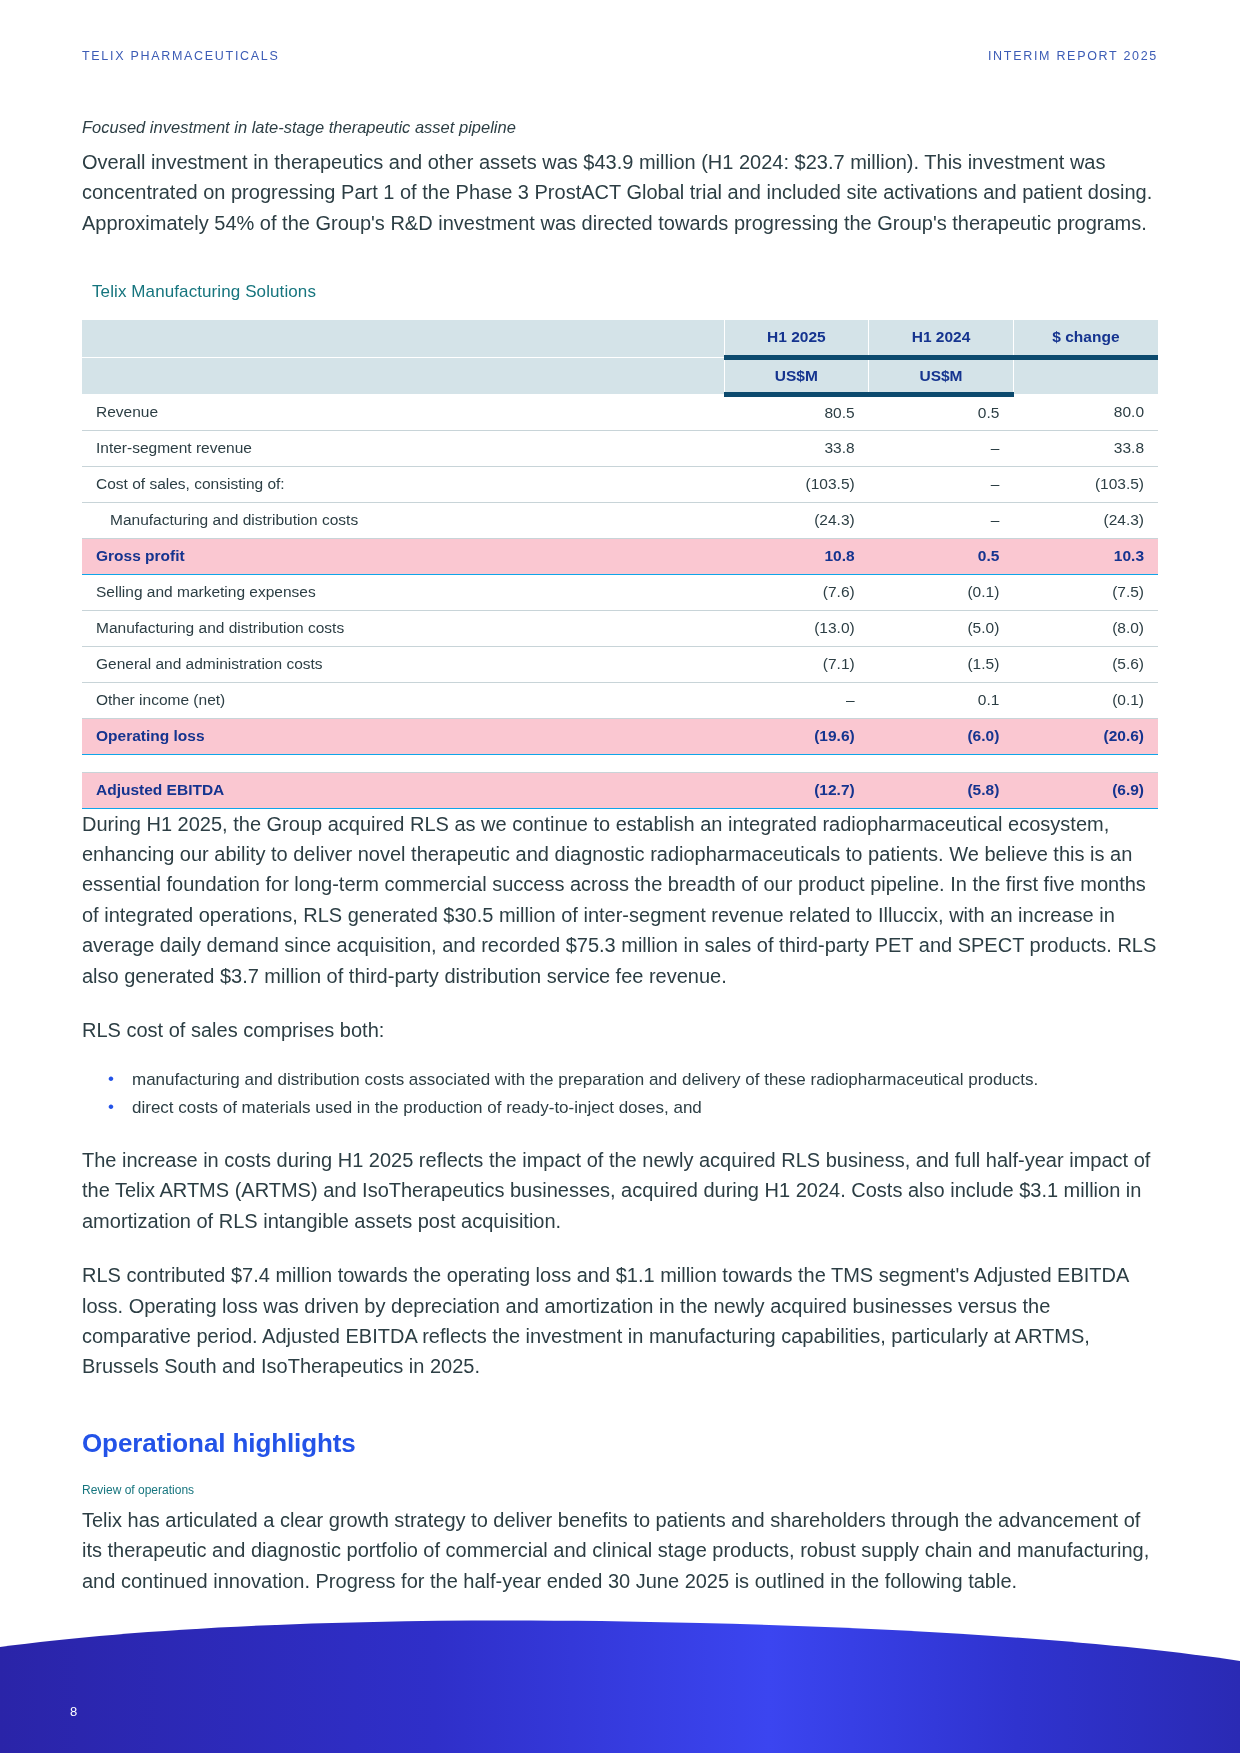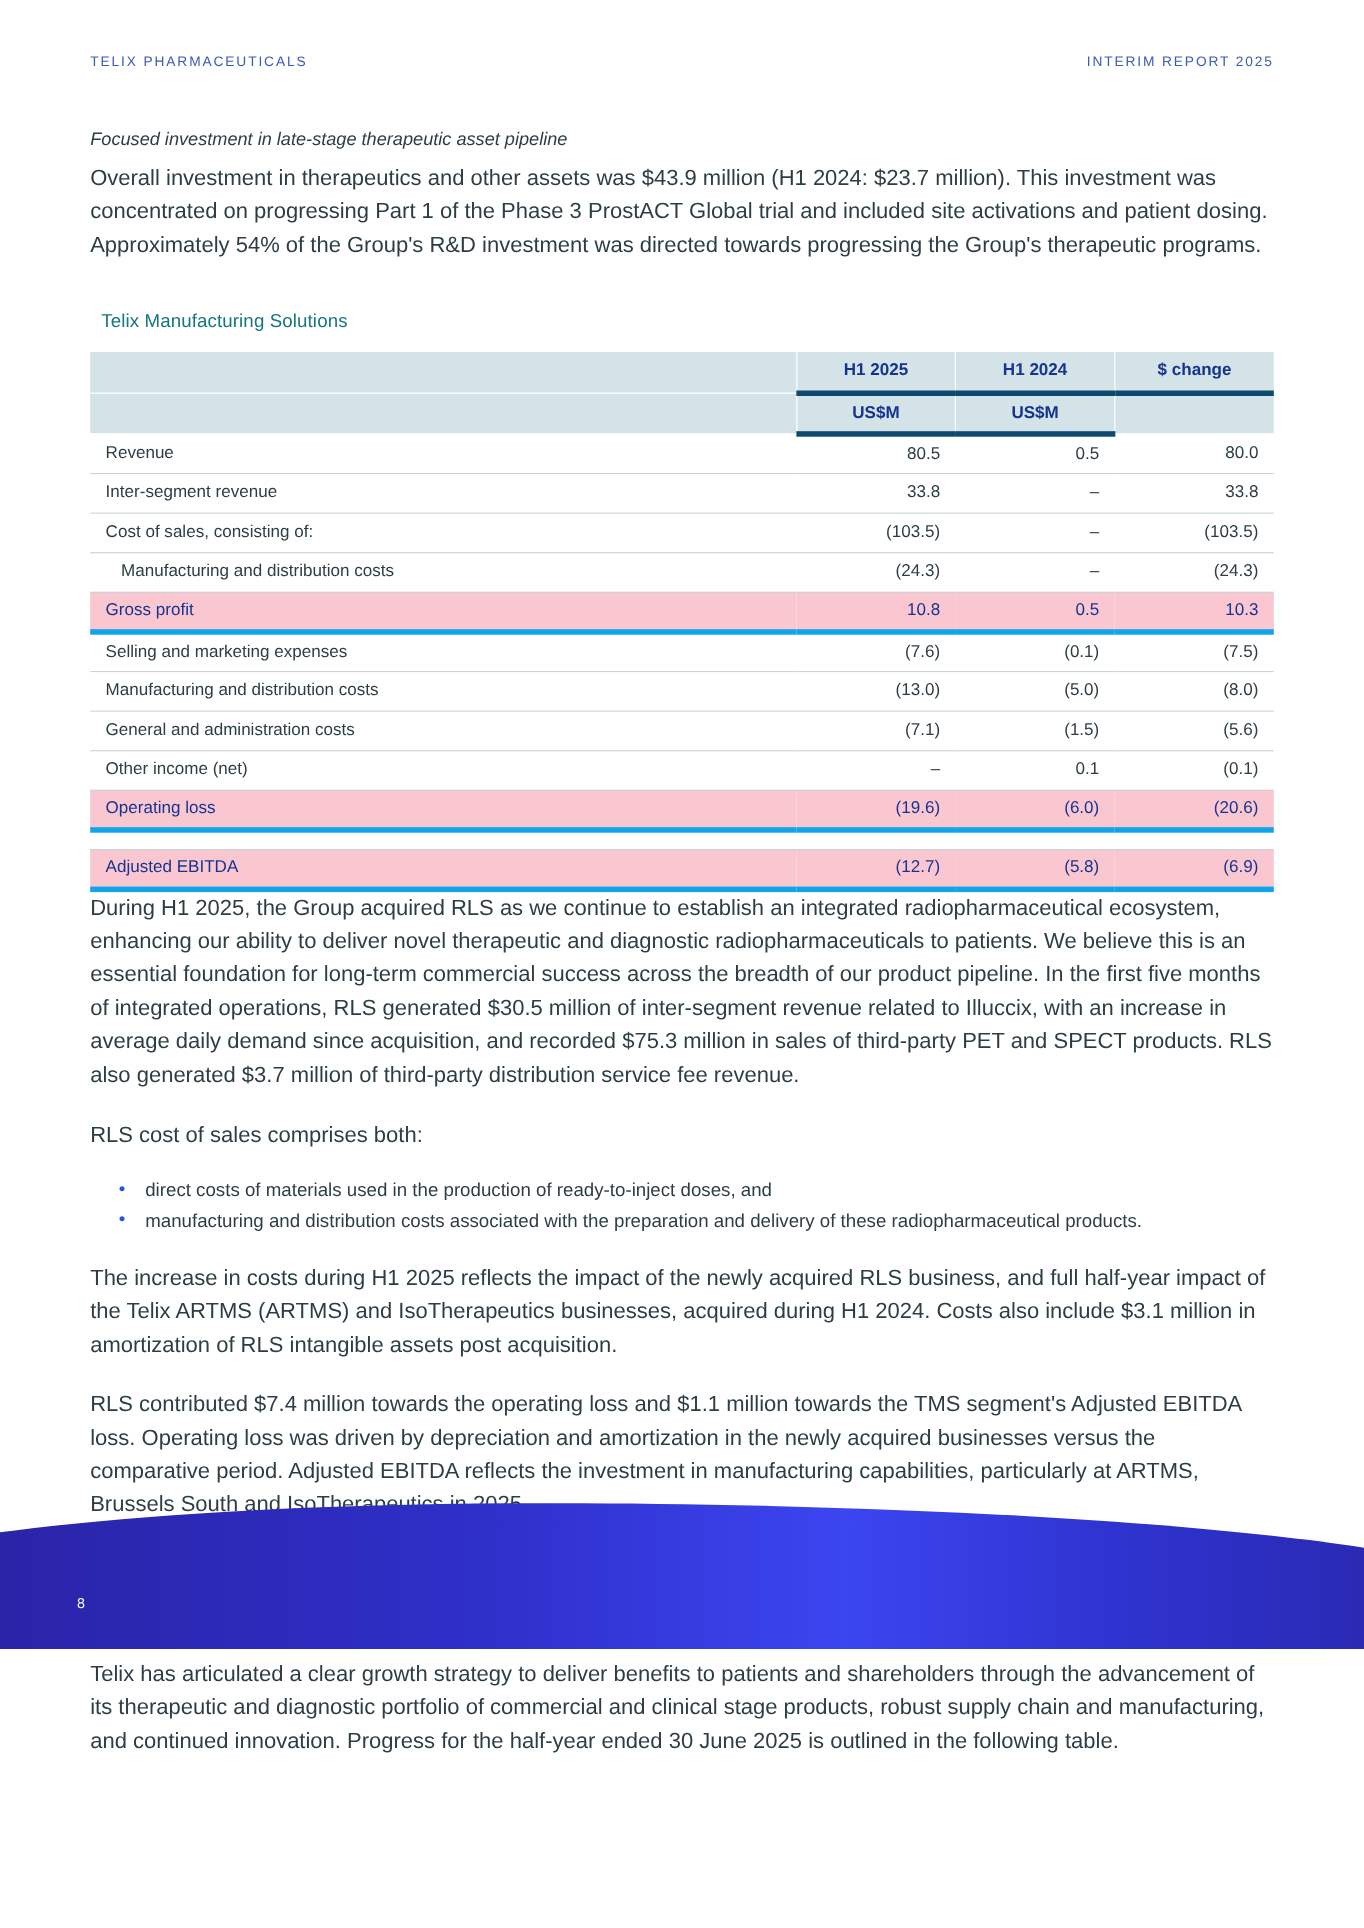--- a/index.html
+++ b/index.html
@@ -10,21 +10,21 @@
     background: #ffffff;
     font-family: "Liberation Sans", sans-serif;
     color: #2c3e44;
     position: relative;
     overflow: hidden;
   }
 
   .page {
     position: relative;
     width: 1240px;
-    height: 1499px;
+    height: 1753px;
   }
 
   
   .running-header {
     position: absolute;
     top: 49px;
     left: 82px;
     right: 82px;
     display: flex;
     justify-content: space-between;
@@ -133,23 +133,23 @@
   tr.data-row td.lbl.indent { padding-left: 28px; }
   tr.data-row td.num {
     text-align: right;
     padding-right: 14px;
     color: #2c3e44;
     font-size: 15.5px;
   }
 
   tr.hl td {
     background: #fac7d1;
-    font-weight: normal;
+    font-weight: bold;
     color: #15348f;
-    border-bottom: 5px solid #0ea5e9;
+    border-bottom: 1px solid #0ea5e9;
   }
   tr.hl td.lbl { color: #15348f; }
   tr.hl td.num { color: #15348f; }
 
   tr.spacer-row td {
     height: 18px;
     background: #ffffff;
     border-bottom: 1px solid #c8d4d8;
   }
 
@@ -306,22 +306,22 @@
             <td class="num">(5.8)</td>
             <td class="num">(6.9)</td>
           </tr>
         </tbody>
     </table>
 
     <p class="body-text">During H1 2025, the Group acquired RLS as we continue to establish an integrated radiopharmaceutical ecosystem, enhancing our ability to deliver novel therapeutic and diagnostic radiopharmaceuticals to patients. We believe this is an essential foundation for long-term commercial success across the breadth of our product pipeline. In the first five months of integrated operations, RLS generated $30.5 million of inter-segment revenue related to Illuccix, with an increase in average daily demand since acquisition, and recorded $75.3 million in sales of third-party PET and SPECT products. RLS also generated $3.7 million of third-party distribution service fee revenue.</p>
     <p class="body-text">RLS cost of sales comprises both:</p>
 
     <ul class="bullets" id="bullet-list">
+        <li>manufacturing and distribution costs associated with the preparation and delivery of these radiopharmaceutical products.</li>
         <li>direct costs of materials used in the production of ready-to-inject doses, and</li>
-        <li>manufacturing and distribution costs associated with the preparation and delivery of these radiopharmaceutical products.</li>
       </ul>
 
     <p class="body-text" style="margin-top:24px;">The increase in costs during H1 2025 reflects the impact of the newly acquired RLS business, and full half-year impact of the Telix ARTMS (ARTMS) and IsoTherapeutics businesses, acquired during H1 2024. Costs also include $3.1 million in amortization of RLS intangible assets post acquisition.</p>
     <p class="body-text">RLS contributed $7.4 million towards the operating loss and $1.1 million towards the TMS segment's Adjusted EBITDA loss. Operating loss was driven by depreciation and amortization in the newly acquired businesses versus the comparative period. Adjusted EBITDA reflects the investment in manufacturing capabilities, particularly at ARTMS, Brussels South and IsoTherapeutics in 2025.</p>
 
     <h1 class="big-heading">Operational highlights</h1>
     <h3 class="sub-heading">Review of operations</h3>
     <p class="body-text">Telix has articulated a clear growth strategy to deliver benefits to patients and shareholders through the advancement of its therapeutic and diagnostic portfolio of commercial and clinical stage products, robust supply chain and manufacturing, and continued innovation. Progress for the half-year ended 30 June 2025 is outlined in the following table.</p>
 
   </div>

